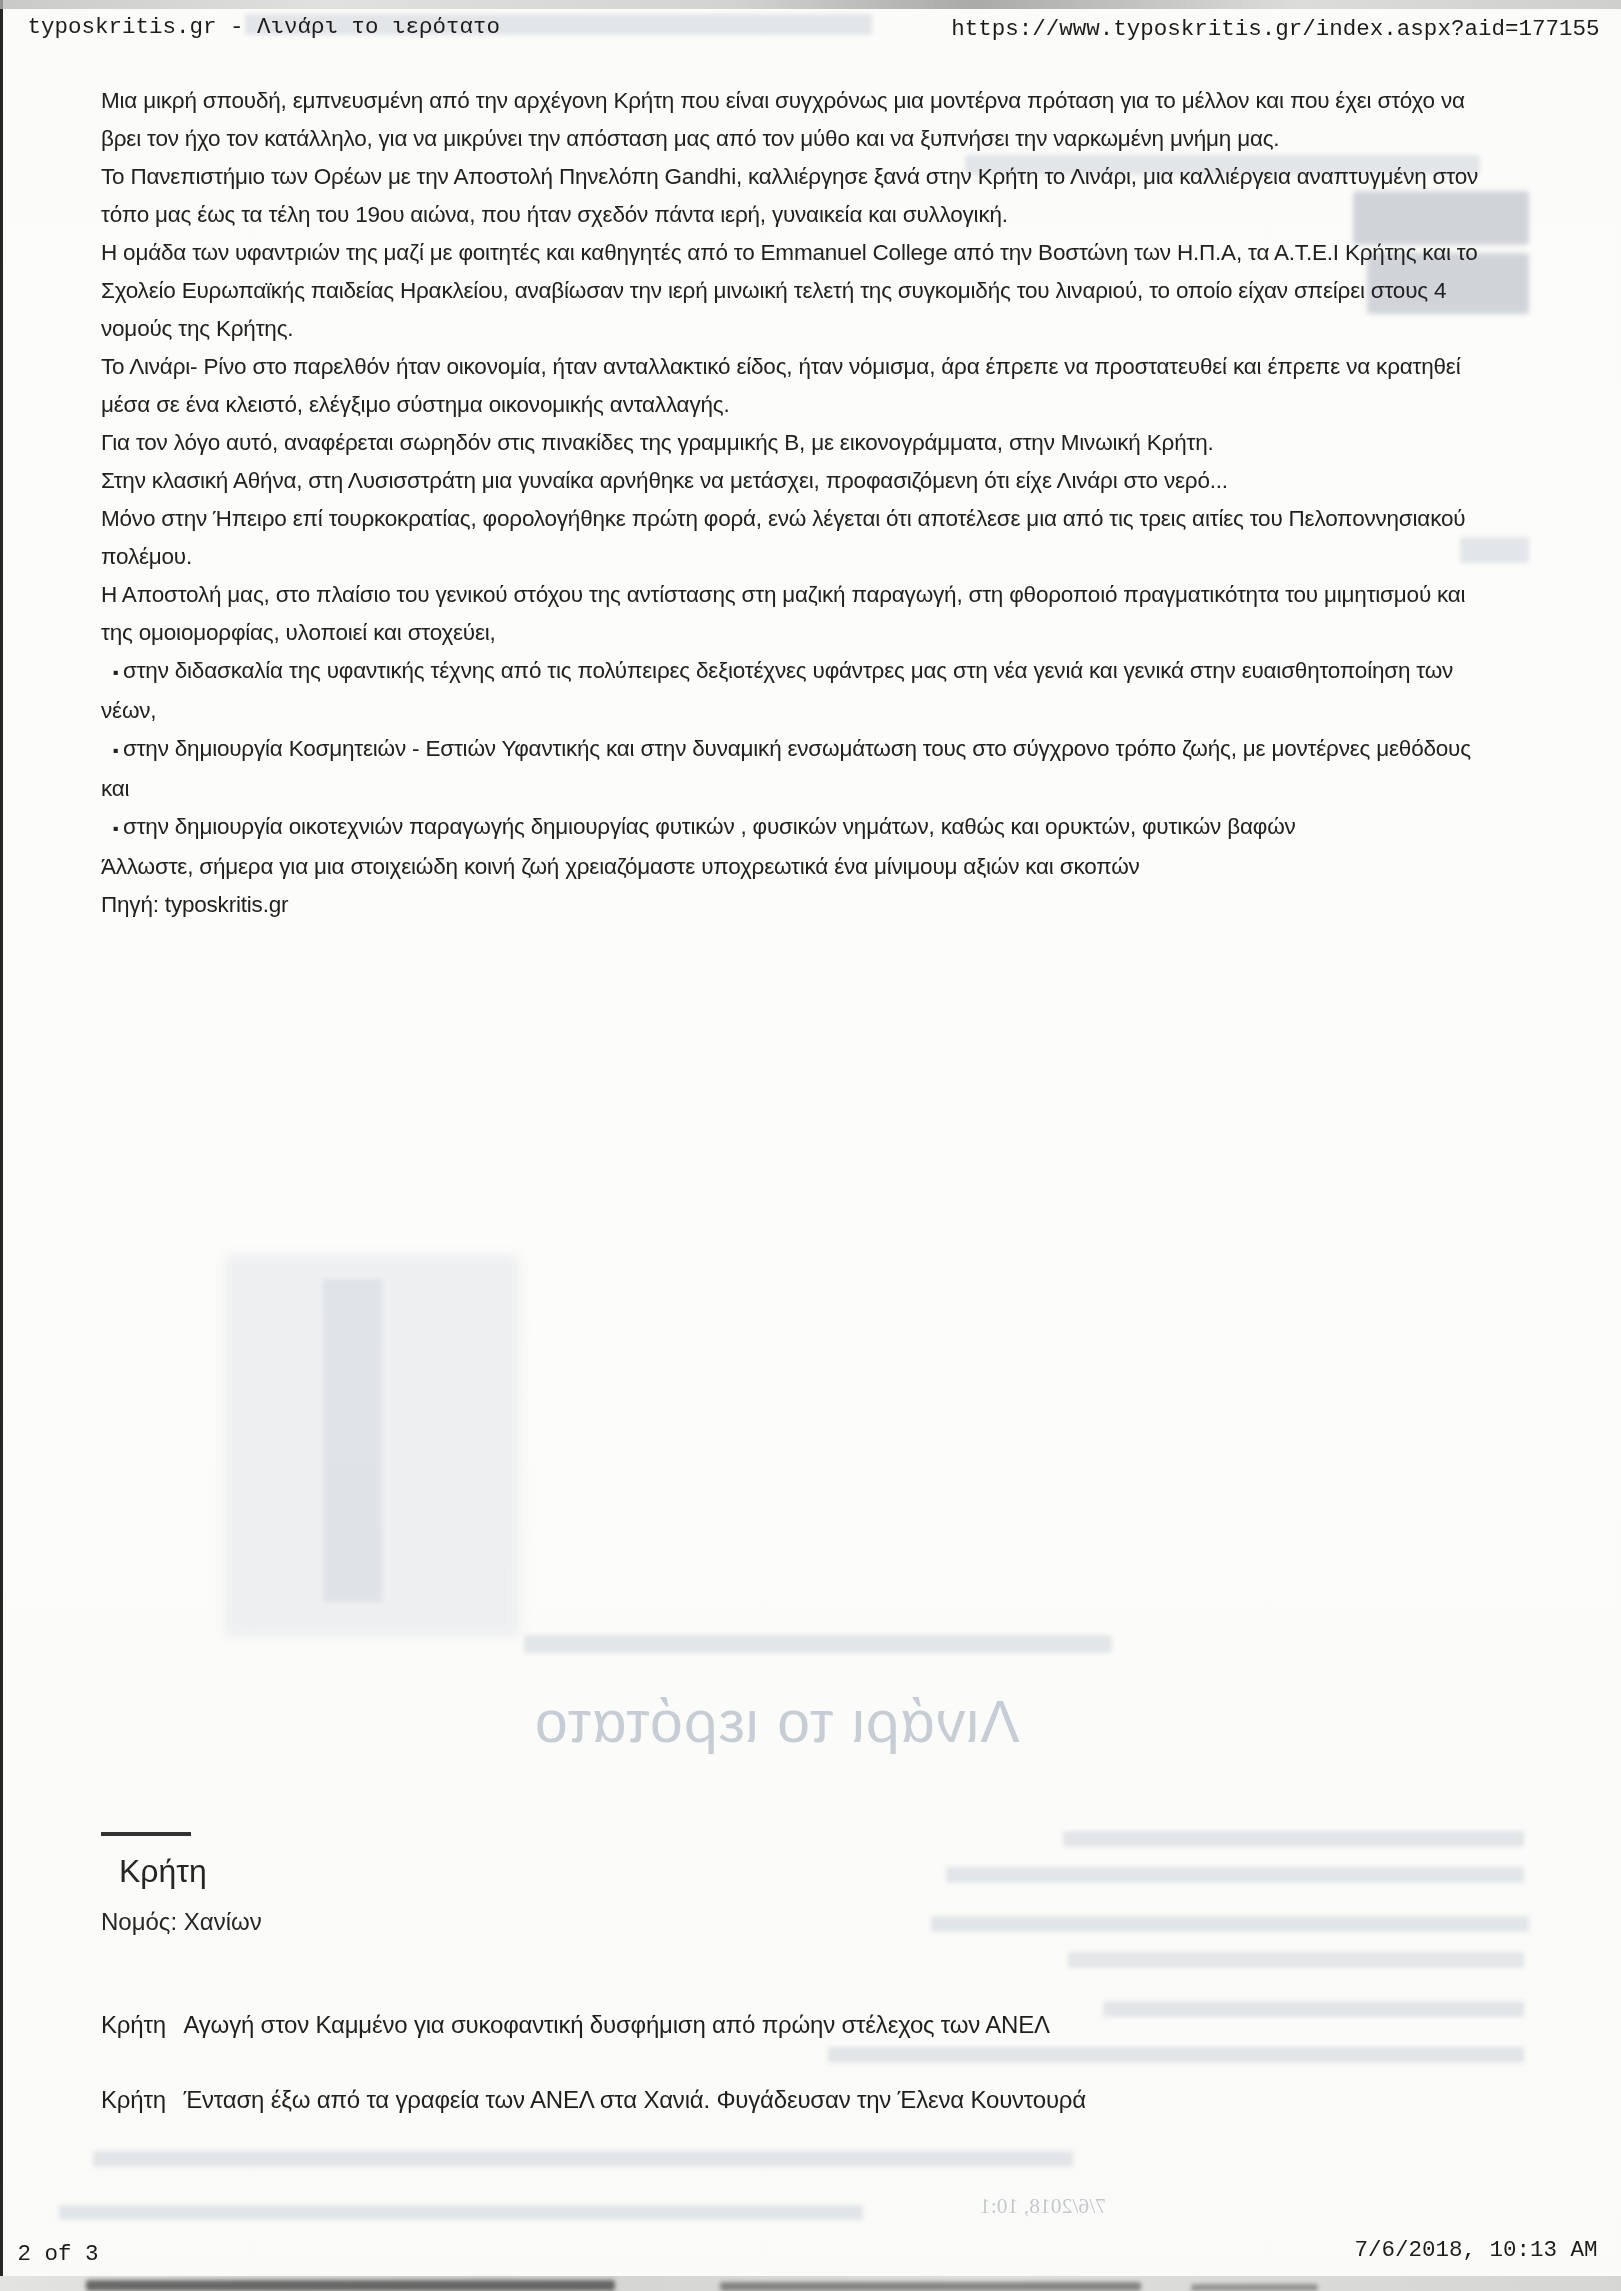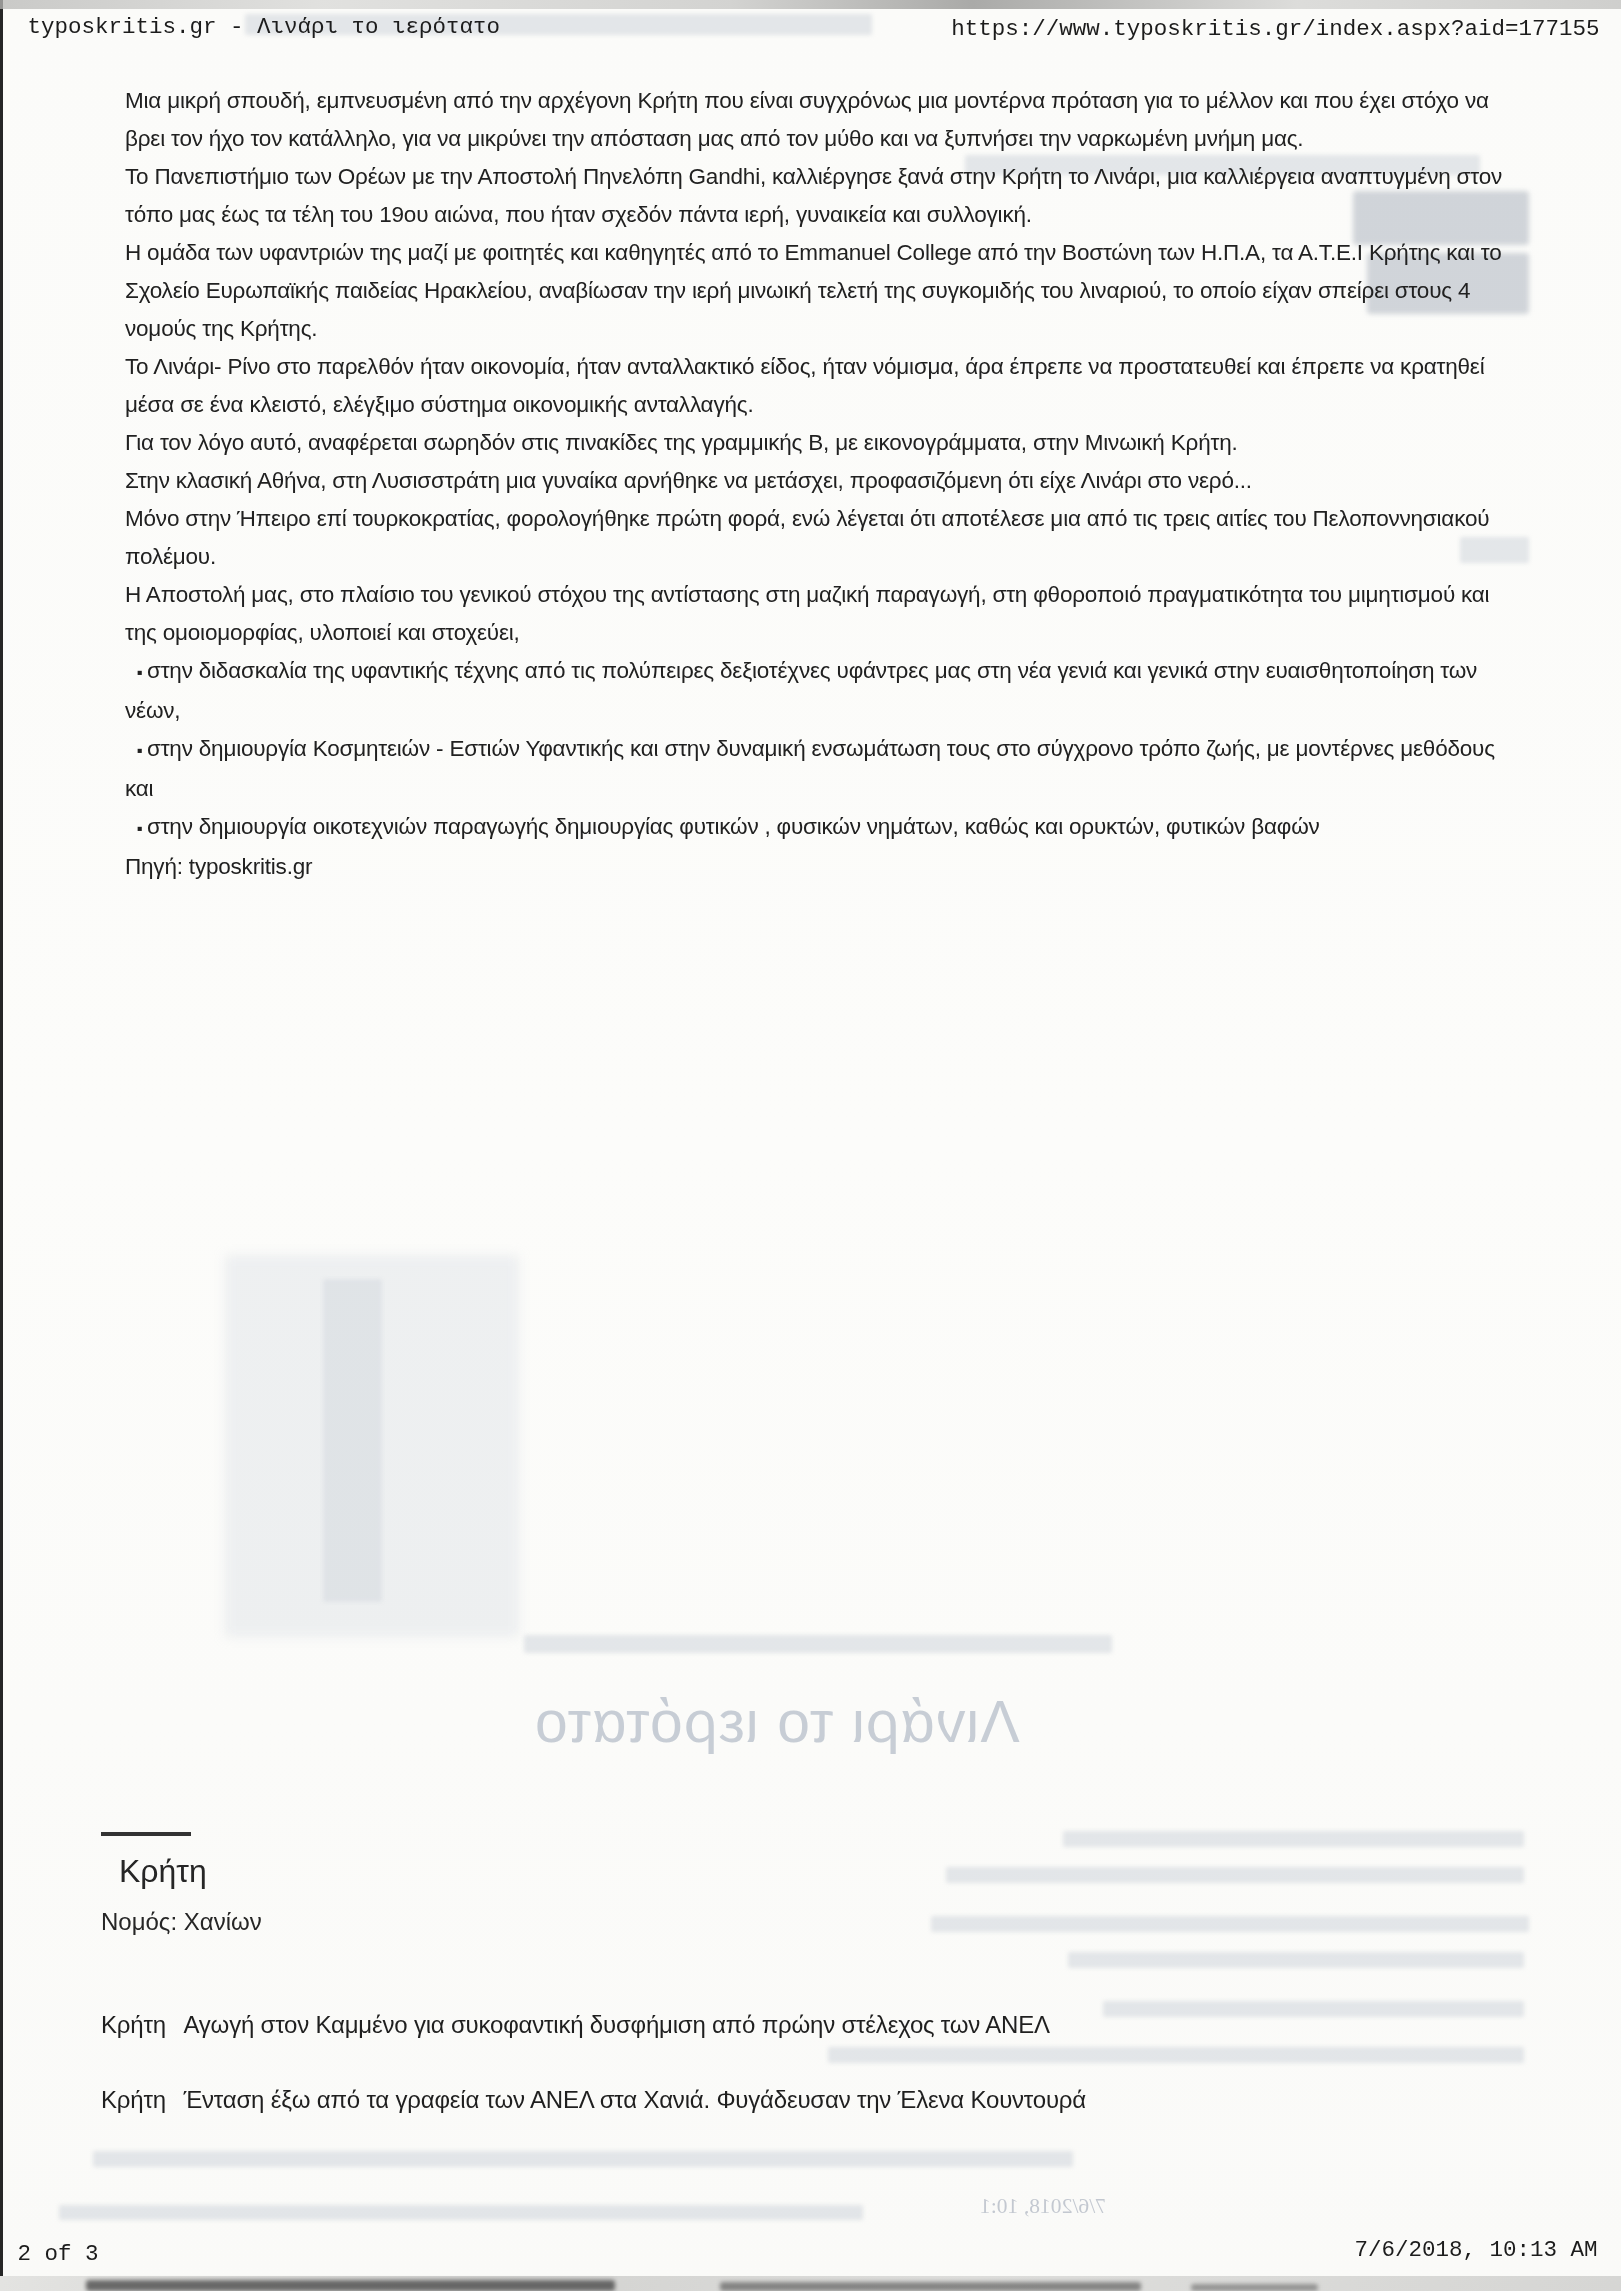--- a/index.html
+++ b/index.html
@@ -19,21 +19,21 @@
     background:linear-gradient(90deg,#b9b9b7 0%,#d8d8d6 20%,#c6c6c4 45%,#8f8f8d 60%,#d2d2d0 80%,#c0c0be 100%);
     opacity:.75; }
   .scan-bottom-band { position:absolute; left:0; top:2276px; width:1621px; height:15.7px;
     background:linear-gradient(90deg,#e3e3e1, #d2d2d0 30%, #dddddb 60%, #d6d6d4); }
   .smudge { position:absolute; background:#4c4c4c; filter:blur(2px); border-radius:2.9px; }
   
   .print-meta { position:absolute; font-family:Liberation Mono, monospace; font-size:22.5px; color:#1c1c1c; }
   
   .article {
     position:absolute; left:101px; top:82px; width:1386px;
-    font-size:22.5px; line-height:38px; letter-spacing:-0.2px; color:#212121;margin-left:24px;
+    font-size:22.5px; line-height:38px; letter-spacing:-0.2px; color:#212121;
   }
   .article p { margin:0; }
   .article p.bullet { text-indent:11.8px; }
   .article p.bullet::before { content:"▪ "; font-size:16.7px; }
   .source-line { margin-top:55px; }
   
   .divider { position:absolute; left:101px; top:1832px; width:90px; height:3.9px; background:#333; }
   .category-heading { position:absolute; left:119px; top:1853px; font-size:32px; color:#262626; }
   .prefecture-heading { position:absolute; left:101px; top:1908px; font-size:24px; color:#262626; }
   .related-row { position:absolute; left:101px; font-size:24px; color:#1f1f1f; letter-spacing:-0.2px; }
@@ -86,20 +86,21 @@
     <p>Το Πανεπιστήμιο των Ορέων με την Αποστολή Πηνελόπη Gandhi, καλλιέργησε ξανά στην Κρήτη το Λινάρι, μια καλλιέργεια αναπτυγμένη στον τόπο μας έως τα τέλη του 19ου αιώνα, που ήταν σχεδόν πάντα ιερή, γυναικεία και συλλογική.</p>
     <p>Η ομάδα των υφαντριών της μαζί με φοιτητές και καθηγητές από το Emmanuel College από την Βοστώνη των Η.Π.Α, τα Α.Τ.Ε.Ι Κρήτης και το Σχολείο Ευρωπαϊκής παιδείας Ηρακλείου, αναβίωσαν την ιερή μινωική τελετή της συγκομιδής του λιναριού, το οποίο είχαν σπείρει στους 4 νομούς της Κρήτης.</p>
     <p>Το Λινάρι- Ρίνο στο παρελθόν ήταν οικονομία, ήταν ανταλλακτικό είδος, ήταν νόμισμα, άρα έπρεπε να προστατευθεί και έπρεπε να κρατηθεί μέσα σε ένα κλειστό, ελέγξιμο σύστημα οικονομικής ανταλλαγής.</p>
     <p>Για τον λόγο αυτό, αναφέρεται σωρηδόν στις πινακίδες της γραμμικής Β, με εικονογράμματα, στην Μινωική Κρήτη.</p>
     <p>Στην κλασική Αθήνα, στη Λυσισστράτη μια γυναίκα αρνήθηκε να μετάσχει, προφασιζόμενη ότι είχε Λινάρι στο νερό...</p>
     <p>Μόνο στην Ήπειρο επί τουρκοκρατίας, φορολογήθηκε πρώτη φορά, ενώ λέγεται ότι αποτέλεσε μια από τις τρεις αιτίες του Πελοποννησιακού πολέμου.</p>
     <p>Η Αποστολή μας, στο πλαίσιο του γενικού στόχου της αντίστασης στη μαζική παραγωγή, στη φθοροποιό πραγματικότητα του μιμητισμού και της ομοιομορφίας, υλοποιεί και στοχεύει,</p>
     <p class="bullet">στην διδασκαλία της υφαντικής τέχνης από τις πολύπειρες δεξιοτέχνες υφάντρες μας στη νέα γενιά και γενικά στην ευαισθητοποίηση των νέων,</p>
     <p class="bullet">στην δημιουργία Κοσμητειών - Εστιών Υφαντικής και στην δυναμική ενσωμάτωση τους στο σύγχρονο τρόπο ζωής, με μοντέρνες μεθόδους και</p>
     <p class="bullet">στην δημιουργία οικοτεχνιών παραγωγής δημιουργίας φυτικών , φυσικών νημάτων, καθώς και ορυκτών, φυτικών βαφών</p>
+    <p>Άλλωστε, σήμερα για μια στοιχειώδη κοινή ζωή χρειαζόμαστε υποχρεωτικά ένα μίνιμουμ αξιών και σκοπών</p>
     <p class="source-line">Πηγή: typoskritis.gr</p>
   </div>
 
   <div class="divider"></div>
   <div class="category-heading">Κρήτη</div>
   <div class="prefecture-heading">Νομός: Χανίων</div>
 
   <div class="related-row" style="top:2011px;">
     <span class="tag">Κρήτη</span><span>Αγωγή στον Καμμένο για συκοφαντική δυσφήμιση από πρώην στέλεχος των ΑΝΕΛ</span>
   </div>

